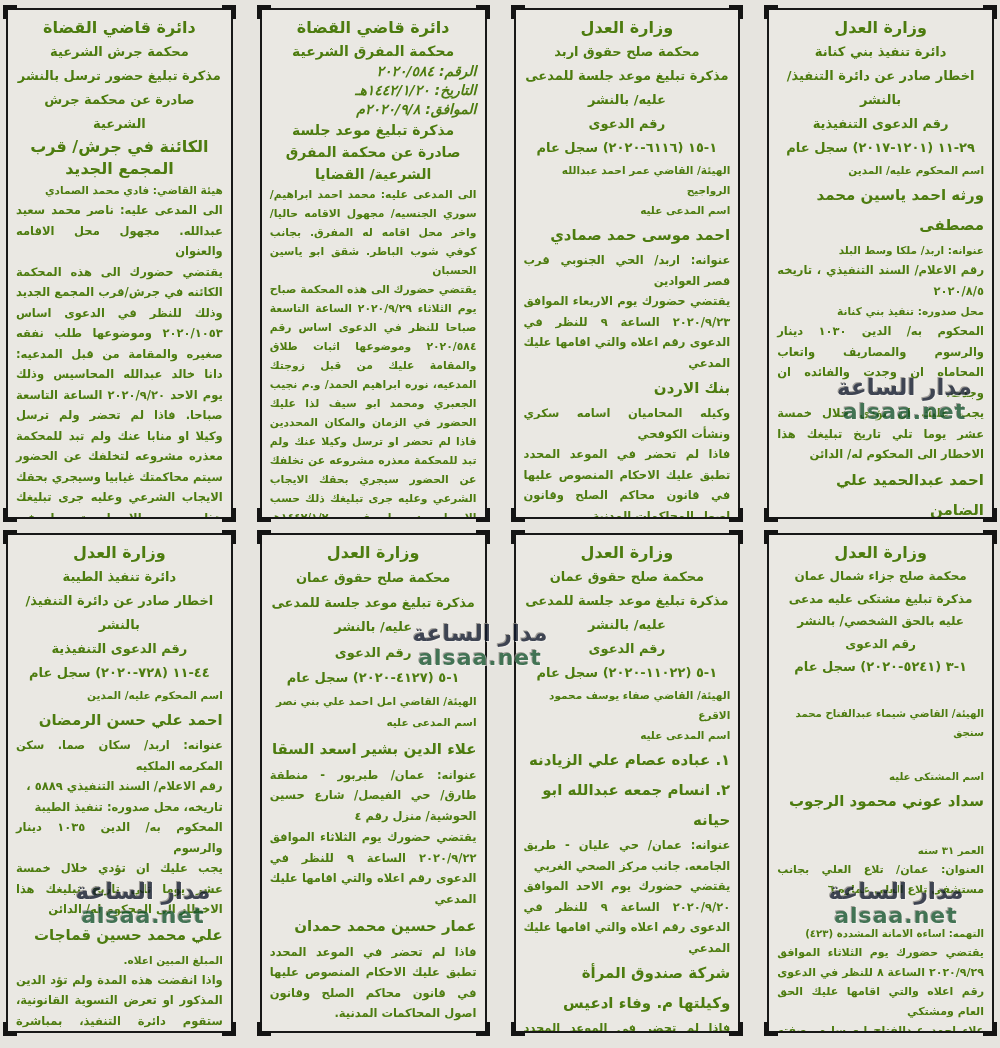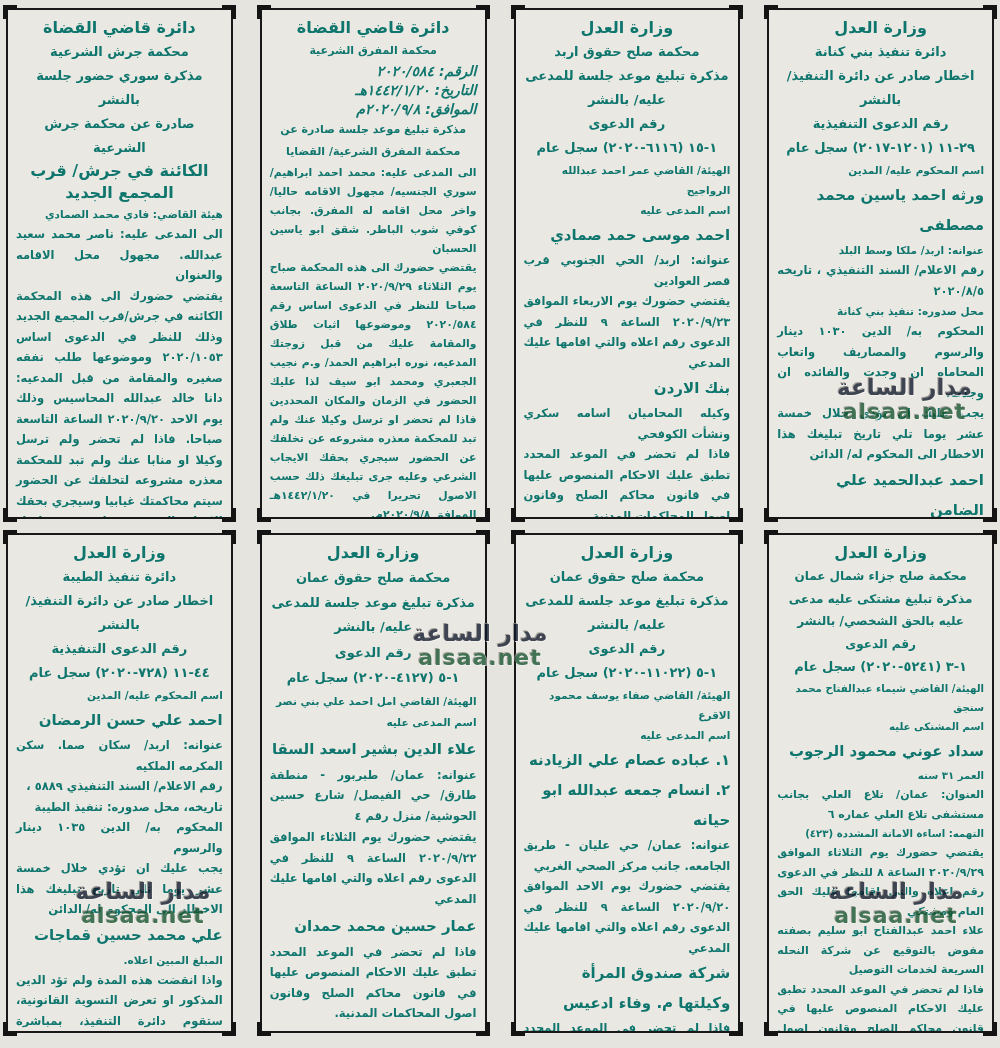--- a/index.html
+++ b/index.html
@@ -19,48 +19,48 @@
     grid-template-rows:511px 500px;
     column-gap:27px;row-gap:14px;
     padding:8px 6px 14px 6px;
     direction:rtl;
   }
   .notice{
     position:relative;
     background:#eae8e3;
     border:2.5px solid #181818;
     box-sizing:border-box;
-    color:#0f766e;
+    color:#4d7c0f;
   }
   .cor{position:absolute;width:14px;height:14px;box-sizing:border-box;}
   .c-tl{top:-5px;right:-5px;border-top:5.5px solid #141414;border-right:5.5px solid #141414;}
   .c-tr{top:-5px;left:-5px;border-top:5.5px solid #141414;border-left:5.5px solid #141414;}
   .c-bl{bottom:-5px;right:-5px;border-bottom:5.5px solid #141414;border-right:5.5px solid #141414;}
   .c-br{bottom:-5px;left:-5px;border-bottom:5.5px solid #141414;border-left:5.5px solid #141414;}
   .content{
     height:100%;box-sizing:border-box;
     padding:6px 8px 7px 8px;
     display:flex;flex-direction:column;justify-content:space-between;
     overflow:hidden;
   }
   .ln{font-weight:700;font-size:12px;line-height:21px;}
   .t1{font-size:16px;line-height:24px;text-align:center;}
   .t2,.num{font-size:13px;line-height:24px;text-align:center;}
   .t3{font-size:16px;line-height:22px;text-align:center;}
   .meta{font-size:10.5px;line-height:20px;text-align:right;}
   .name{font-size:15px;line-height:30px;text-align:right;}
   .body{font-size:11.5px;line-height:20.5px;text-align:justify;}
   
-  .dense .t2{font-size:11px;line-height:22px;}
+  .dense .t2{font-size:14px;line-height:22px;}
   .dense .body{font-size:10.8px;line-height:19px;}
   .dense .meta{font-size:14px;line-height:19px;font-style:italic;}
   
   .tight .t2{font-size:12px;line-height:22.5px;}
   .tight .body{font-size:11px;line-height:19.5px;}
-  .tight .meta{font-size:10.2px;line-height:19px;}
+  .tight .meta{font-size:10.2px;line-height:19px;margin-top:25px;}
   
   .wm{
     position:absolute;z-index:5;pointer-events:none;
     text-align:center;opacity:.78;direction:rtl;
   }
   .wm-l1{
     font-size:23px;font-weight:700;color:#0f172a;
     text-shadow:1px 1px 0 #f4f2ee,-1px -1px 0 #8d8a84;
     line-height:26px;white-space:nowrap;
   }
@@ -143,21 +143,21 @@
   </article>
 
   <article class="notice">
     <span class="cor c-tl"></span>
     <span class="cor c-tr"></span>
     <span class="cor c-bl"></span>
     <span class="cor c-br"></span>
     <div class="content">
           <div class="ln t1">دائرة قاضي القضاة</div>
           <div class="ln t2">محكمة جرش الشرعية</div>
-          <div class="ln t2">مذكرة سوري حضور جلسة بالنشر</div>
+          <div class="ln t2">مذكرة تبليغ حضور ترسل بالنشر</div>
           <div class="ln t2">صادرة عن محكمة جرش الشرعية</div>
           <div class="ln t3">الكائنة في جرش/ قرب المجمع الجديد</div>
           <div class="ln meta">هيئة القاضي: فادي محمد الصمادي</div>
           <div class="ln body">الى المدعى عليه: ناصر محمد سعيد عبدالله. مجهول محل الاقامه والعنوان</div>
           <div class="ln body">يقتضي حضورك الى هذه المحكمة الكائنه في جرش/قرب المجمع الجديد وذلك للنظر في الدعوى اساس ٢٠٢٠/١٠٥٣ وموضوعها طلب نفقه صغيره والمقامة من قبل المدعيه: دانا خالد عبدالله المحاسيس وذلك يوم الاحد ٢٠٢٠/٩/٢٠ الساعة التاسعة صباحا. فاذا لم تحضر ولم ترسل وكيلا او منابا عنك ولم تبد للمحكمة معذره مشروعه لتخلفك عن الحضور سيتم محاكمتك غيابيا وسيجري بحقك الايجاب الشرعي وعليه جرى تبليغك هذا حسب الاصول تحريرا في ١٤٤٢/١/٢٠هـ وفق ٢٠٢٠/٩/٨.</div>
         </div>
   </article>
 
   <article class="notice tight">
     <span class="cor c-tl"></span>

